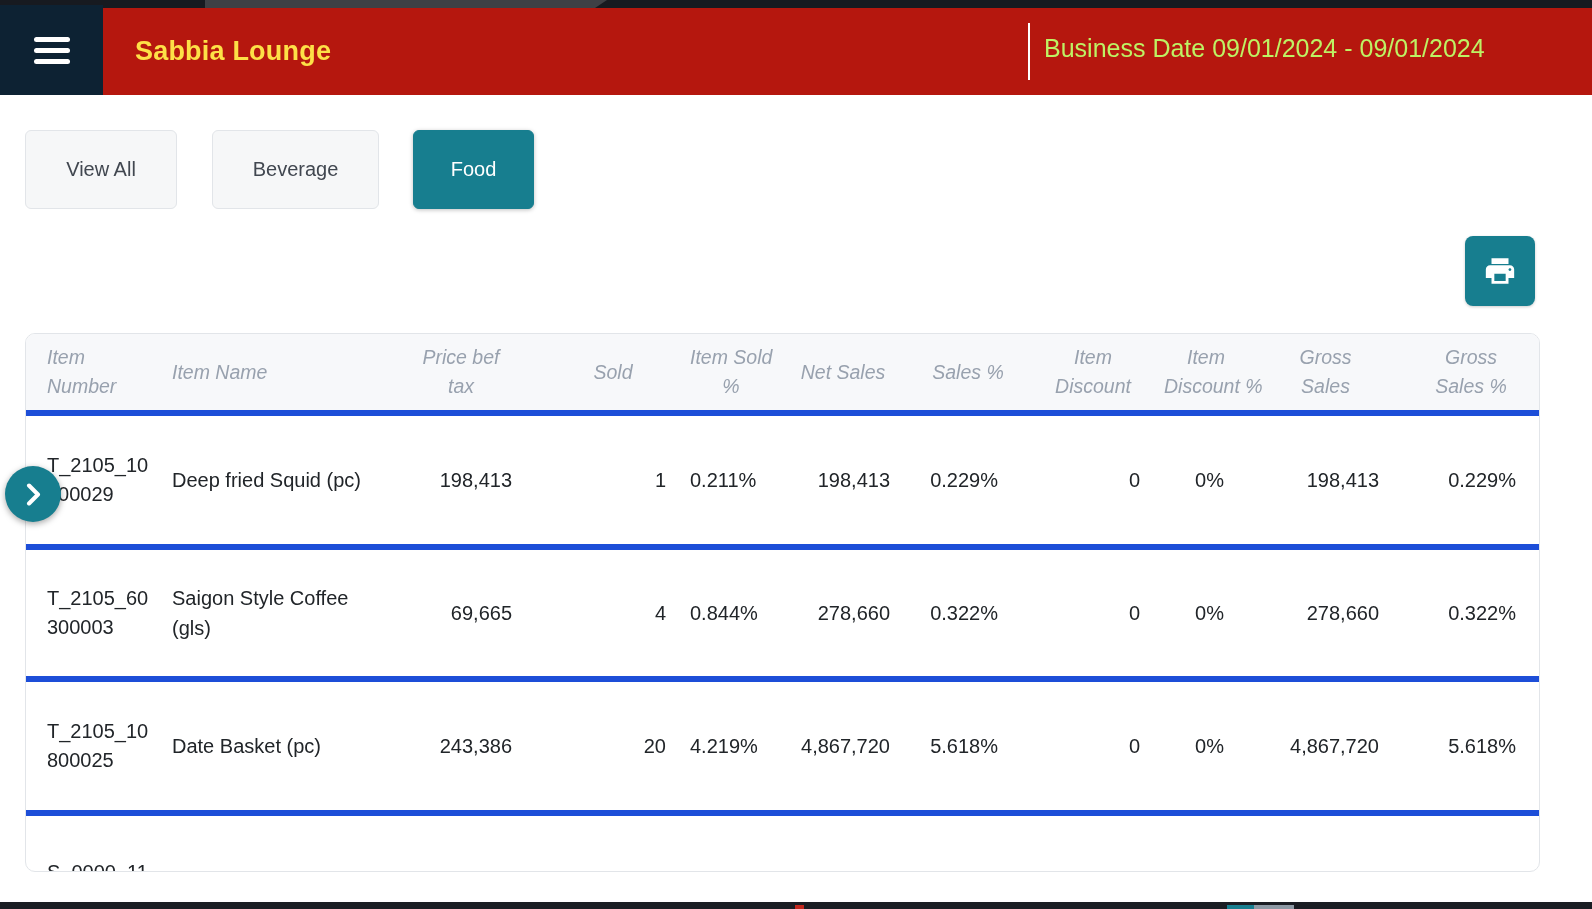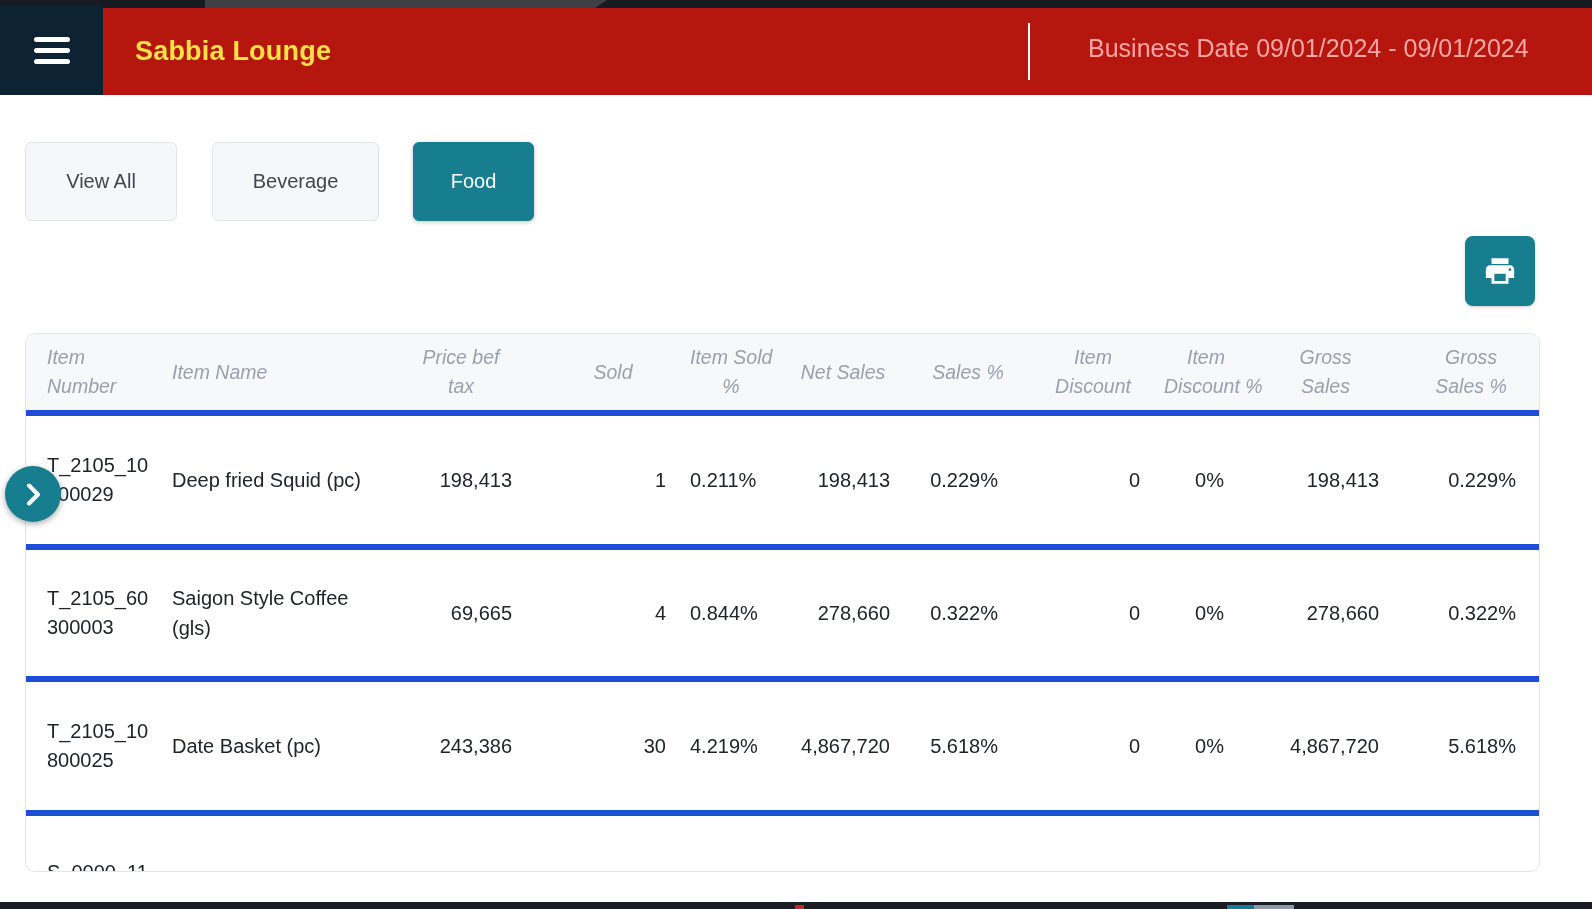--- a/index.html
+++ b/index.html
@@ -30,25 +30,25 @@
   .hamburger .bar { height: 5px; border-radius: 2.5px; background: #ffffff; margin: 6px 0; }
   .app-title {
     position: absolute; left: 135px; top: 0; height: 87px;
     display: flex; align-items: center;
     color: #fde047; font-size: 27px; font-weight: 700; letter-spacing: 0.2px;
   }
   .date-divider { position: absolute; left: 1028px; top: 15px; width: 2px; height: 57px; background: #ffffff; }
   .business-date {
     position: absolute; left: 1044px; top: 0; height: 80px;
     display: flex; align-items: center;
-    color: #fca5a5; font-size: 25px; font-weight: 400; margin-left: 44px;
-  }
-
-  
-  .filters { position: absolute; left: 0; top: 142px; width: 1568px; height: 80px; padding-left: 6px; }
+    color: #bef264; font-size: 25px; font-weight: 400;
+  }
+
+  
+  .filters { position: absolute; left: 0; top: 130px; width: 1568px; height: 80px; padding-left: 6px; }
   .filter-btn {
     position: absolute; top: 0; height: 79px;
     display: flex; align-items: center; justify-content: center;
     font-size: 20px; border-radius: 6px; cursor: pointer;
     background: #f6f7f8; border: 1px solid #e2e5e9; color: #414750;
   }
   .filter-btn.view-all { left: 25px; width: 152px; }
   .filter-btn.beverage { left: 212px; width: 167px; }
   .filter-btn.food {
     left: 413px; width: 121px;
@@ -235,21 +235,21 @@
         <td>278,660</td>
         <td class="c11">0.322%</td>
       </tr>
       <tr class="r3">
         <td class="c1">
             <span>T_2105_10</span>
             <span>800025</span>
           </td>
         <td class="c2">Date Basket (pc)</td>
         <td>243,386</td>
-        <td>30</td>
+        <td>20</td>
         <td>4.219%</td>
         <td>4,867,720</td>
         <td>5.618%</td>
         <td>0</td>
         <td>0%</td>
         <td>4,867,720</td>
         <td class="c11">5.618%</td>
       </tr>
       <tr class="r4">
         <td class="c1">

